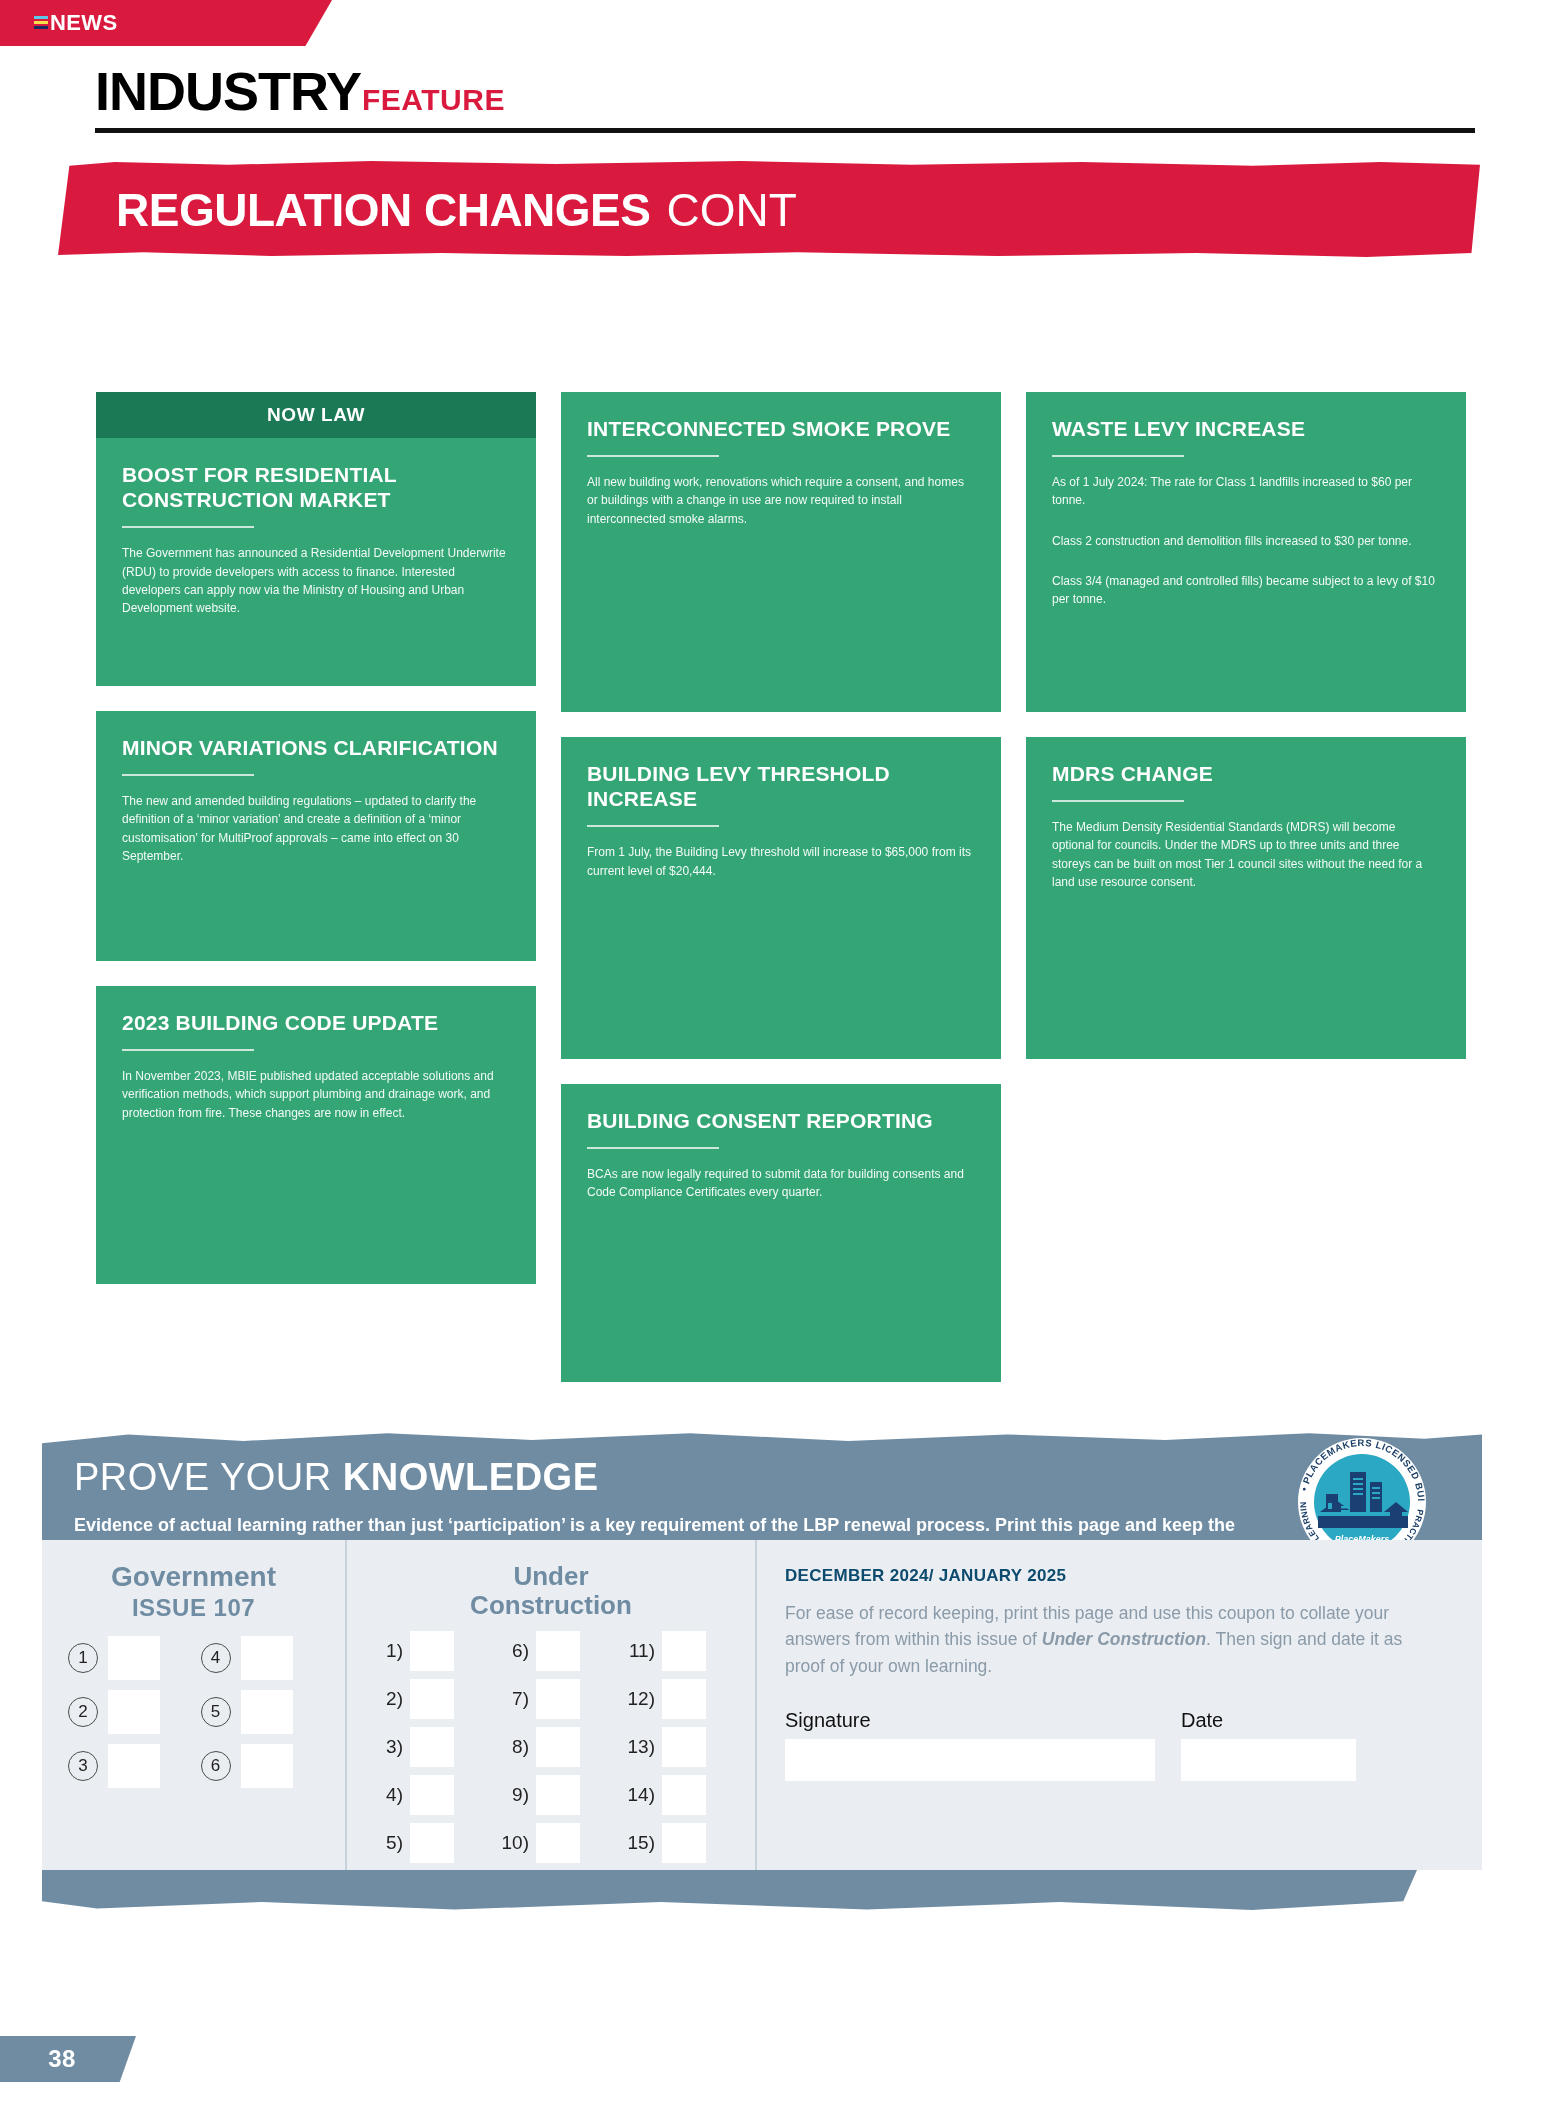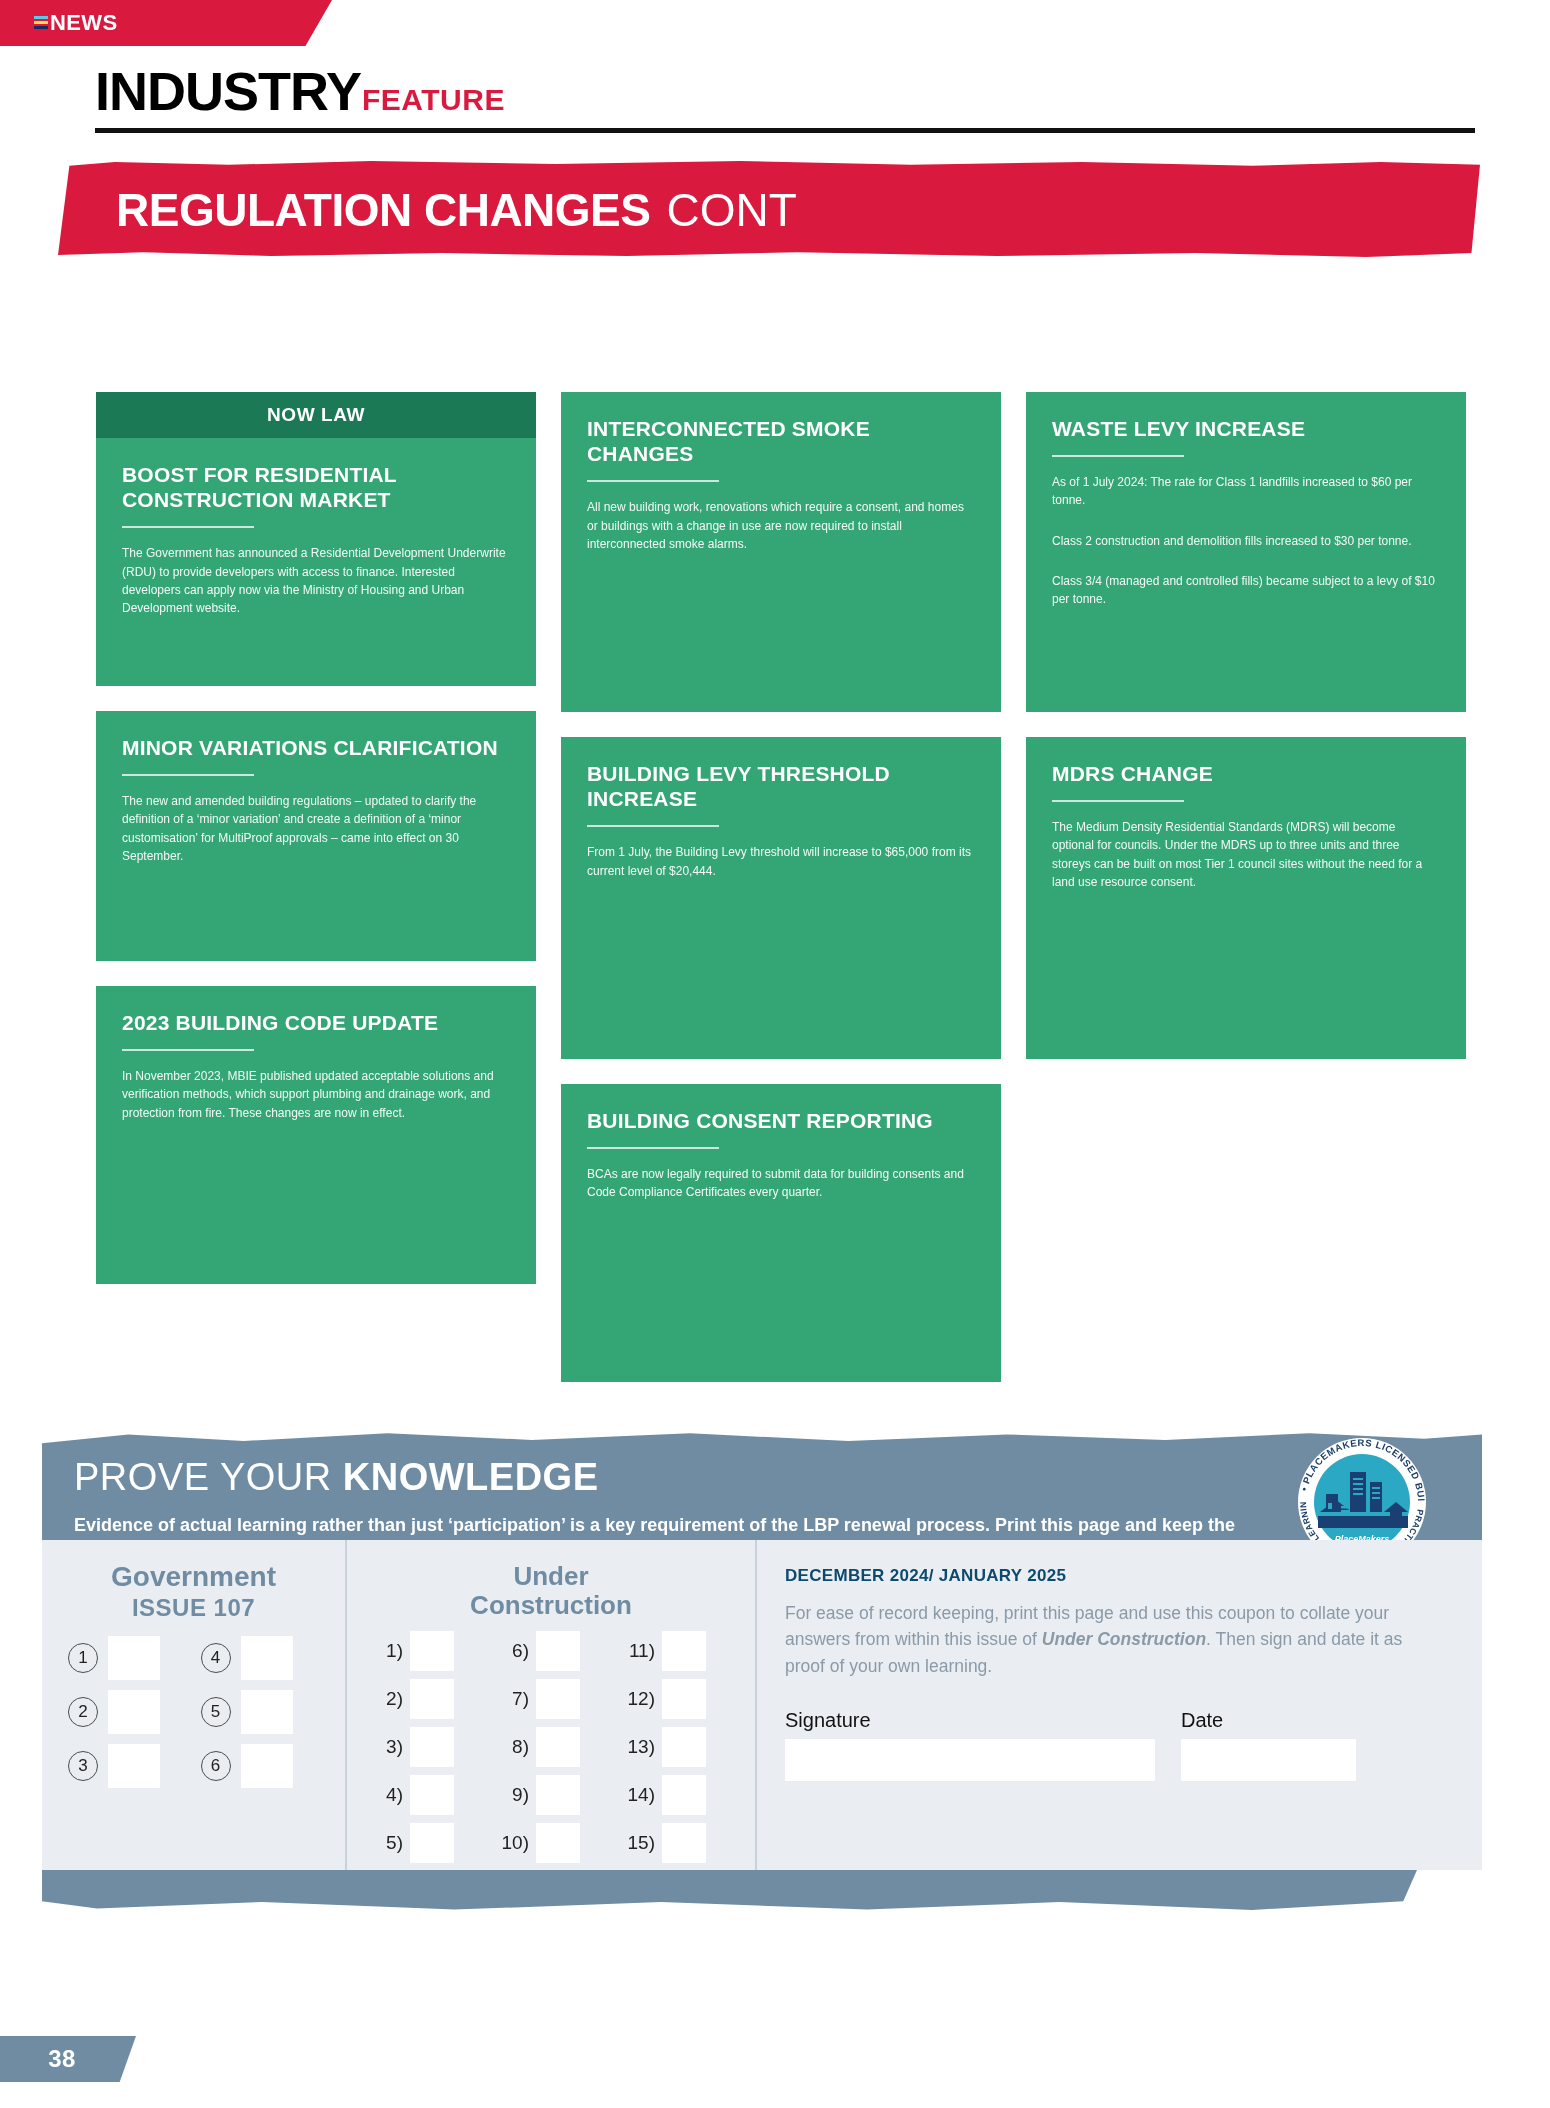--- a/index.html
+++ b/index.html
@@ -201,21 +201,21 @@
         <div class="card-title">2023 BUILDING CODE UPDATE</div>
         <div class="card-rule"></div>
         <div class="card-body">
           <p>In November 2023, MBIE published updated acceptable solutions and verification methods, which support plumbing and drainage work, and protection from fire. These changes are now in effect.</p>
         </div>
       </div>
     </div>
 
     <div class="col">
       <div class="card h-c2a">
-        <div class="card-title">INTERCONNECTED SMOKE CHANGES</div>
+        <div class="card-title">INTERCONNECTED SMOKE PROVE</div>
         <div class="card-rule"></div>
         <div class="card-body">
           <p>All new building work, renovations which require a consent, and homes or buildings with a change in use are now required to install interconnected smoke alarms.</p>
         </div>
       </div>
       <div class="card h-c2b">
         <div class="card-title">BUILDING LEVY THRESHOLD INCREASE</div>
         <div class="card-rule"></div>
         <div class="card-body">
           <p>From 1 July, the Building Levy threshold will increase to $65,000 from its current level of $20,444.</p>

